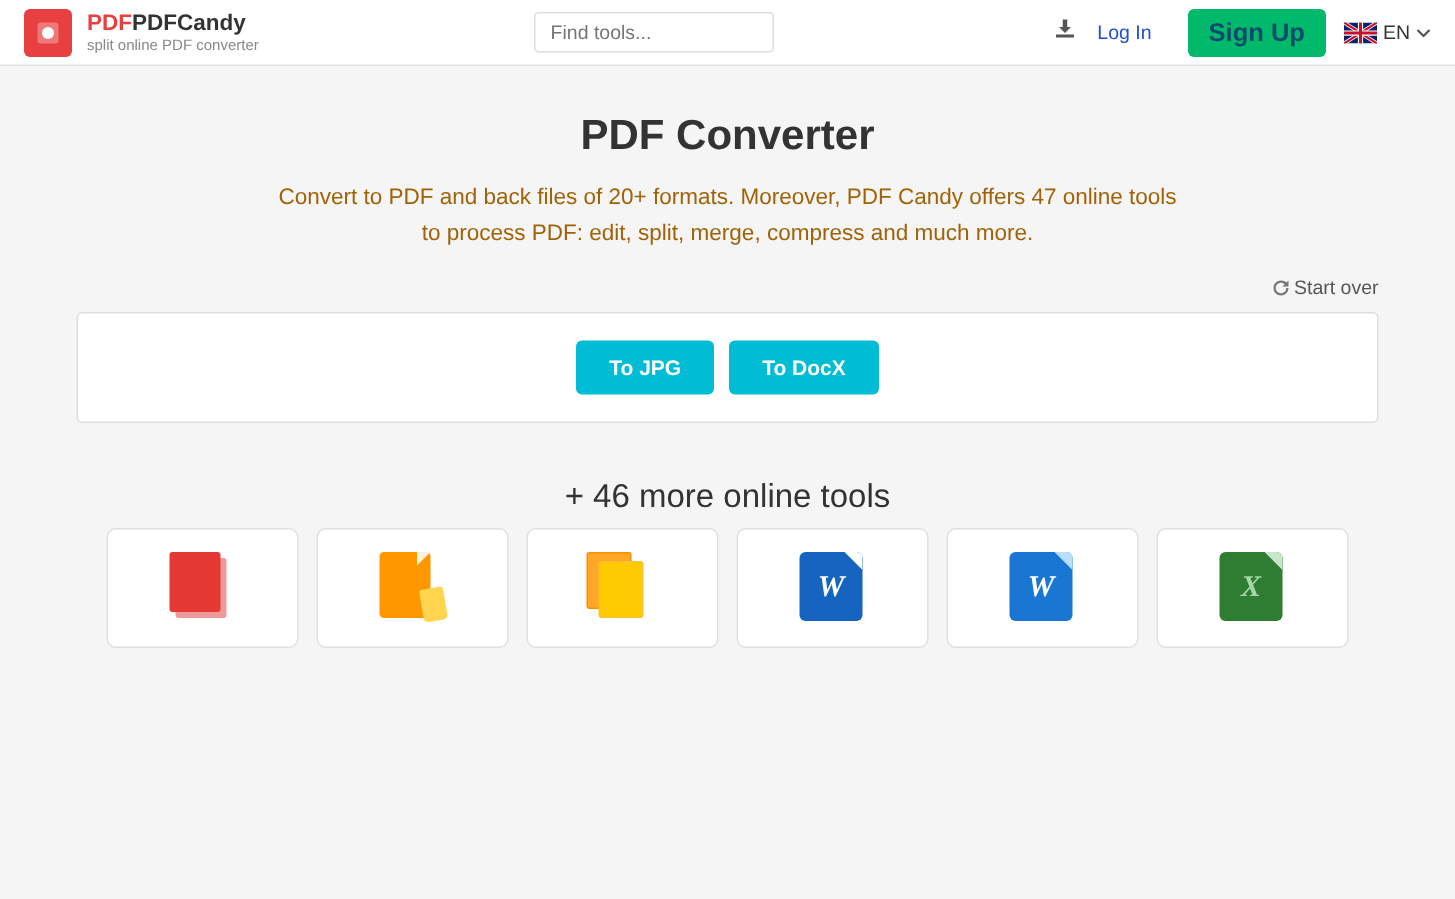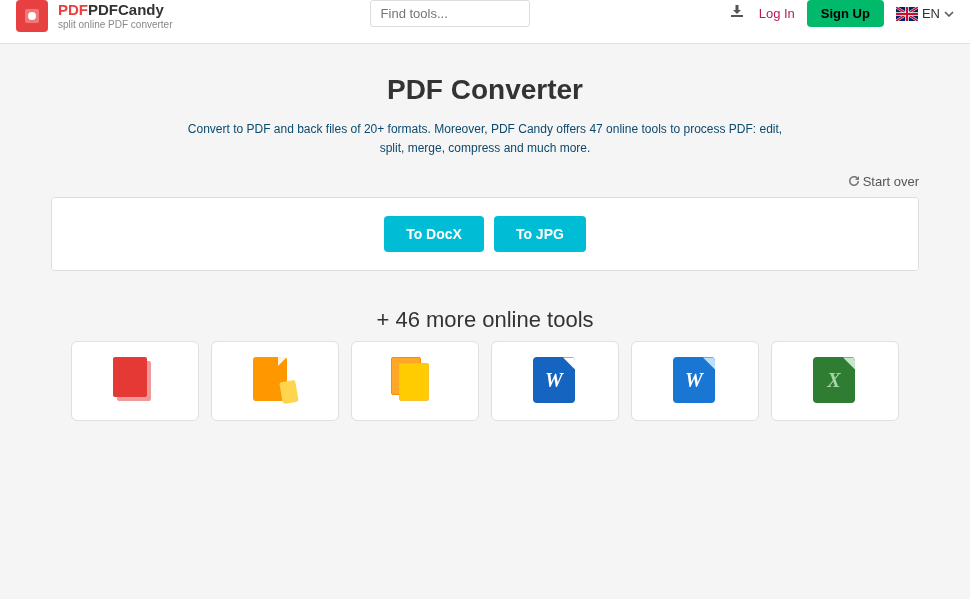--- a/index.html
+++ b/index.html
@@ -4,21 +4,21 @@
   <style>
     * { box-sizing: border-box; margin: 0; padding: 0; }
     body { font-family: Arial, sans-serif; background: #f5f5f5; color: #333; font-size: 14px; }
 
     
     .header {
       background: #fff;
       border-bottom: 1px solid #e0e0e0;
       height: 44px;
       display: flex;
-      align-items: flex-start;
+      align-items: center;
       padding: 0 16px;
       justify-content: space-between;
     }
     .header-left {
       display: flex;
       align-items: center;
       gap: 10px;
     }
     .logo-icon {
       width: 32px;
@@ -64,31 +64,32 @@
     .download-icon-wrap {
       color: #555;
       font-size: 18px;
       cursor: pointer;
     }
     .btn-login {
       background: none;
       border: none;
       cursor: pointer;
       font-size: 13px;
-      color: #be185d;
+      color: #1d4ed8;
     }
     .btn-signup {
       background: #00b96b;
-      color: #000000;
+      color: #0c4a6e;
       border: none;
       border-radius: 4px;
       padding: 6px 14px;
-      font-size: 13px;
-      font-weight: bold;
-      cursor: pointer;
+      font-size: 17px;
+      font-weight: bold;
+      cursor: pointer;
+      margin-left: 12px;
     }
     .lang-select {
       display: flex;
       align-items: center;
       gap: 4px;
       font-size: 13px;
       cursor: pointer;
       color: #333;
     }
     .flag-icon {
@@ -104,36 +105,36 @@
       padding: 30px 16px 20px;
       text-align: center;
     }
     .page-title {
       font-size: 28px;
       font-weight: bold;
       color: #333;
       margin-bottom: 14px;
     }
     .page-subtitle {
-      font-size: 12px;
-      color: #0c4a6e;
+      font-size: 15px;
+      color: #a16207;
       line-height: 1.6;
       max-width: 600px;
       margin: 0 auto 16px;
     }
     .start-over-bar {
       text-align: right;
       margin-bottom: 6px;
     }
     .start-over-link {
       font-size: 13px;
       color: #555;
       cursor: pointer;
       display: inline-flex;
-      align-items: flex-start;
+      align-items: flex-end;
       gap: 2px;
       text-decoration: none;
     }
 
     
     .converter-box {
       background: #fff;
       border: 1px solid #ddd;
       border-radius: 4px;
       overflow: hidden;
@@ -284,22 +285,22 @@
         <path d="M7 2C4.24 2 2 4.24 2 7s2.24 5 5 5 5-2.24 5-5h-1.5c0 1.93-1.57 3.5-3.5 3.5S3.5 8.93 3.5 7 5.07 3.5 7 3.5c.97 0 1.84.39 2.47 1.03L8 6h4V2l-1.39 1.39C9.76 2.53 8.46 2 7 2z" fill="#777"></path>
       </svg>
       <span>Start over</span>
     </a>
   </div>
 
   <div class="converter-box">
 
 
     <div class="actions-row">
+      <button class="btn-convert">To JPG</button>
       <button class="btn-convert">To DocX</button>
-      <button class="btn-convert">To JPG</button>
     </div>
   </div>
 
   <div class="more-tools-section">
     <h2 class="more-tools-title">+ 46 more online tools</h2>
 
     <div class="tools-grid">
 
       <div class="tool-card">
         <div style="position:relative; width:44px; height:48px;">

